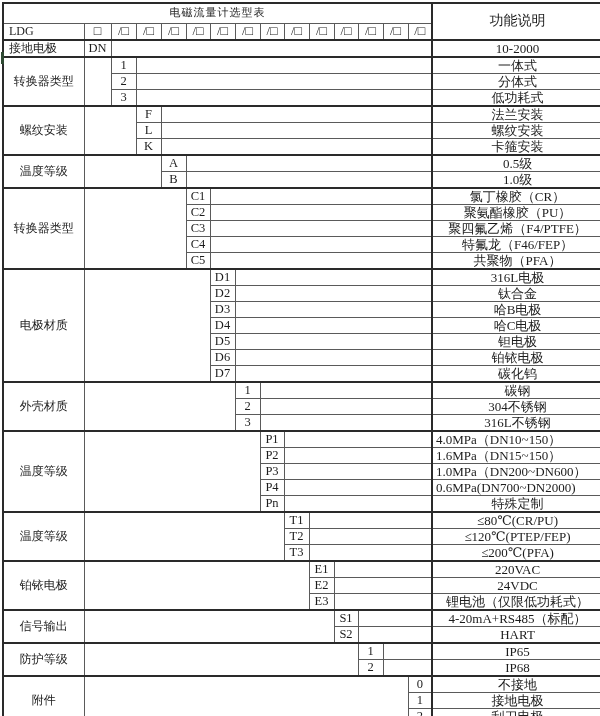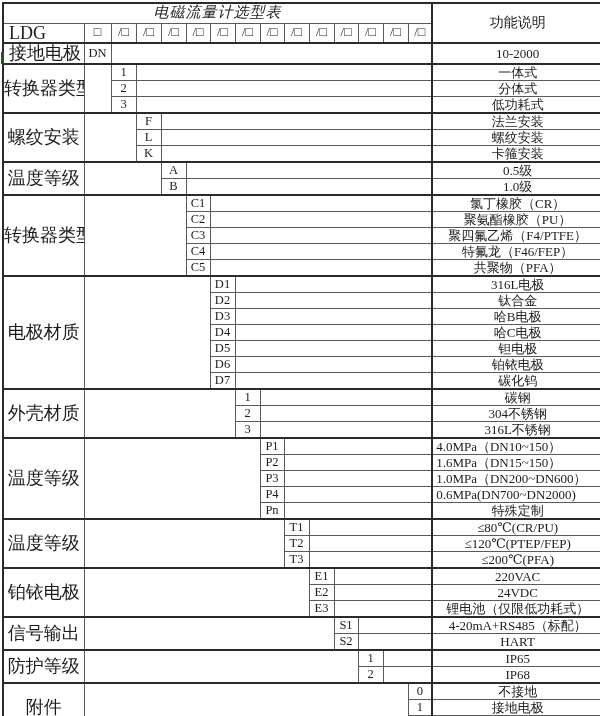--- a/index.html
+++ b/index.html
@@ -6,25 +6,25 @@
   body{width:600px;height:716px;position:relative;
        font-family:"Liberation Serif","DejaVu Serif",serif;color:#1c1c1c;}
   table{border-collapse:collapse;table-layout:fixed;width:596px;
         margin:2px;background:#ffffff;border:2px solid #2a2a2a;}
   td{border:1px solid #5a5a5a;padding:0;height:15px;overflow:hidden;
      white-space:nowrap;text-align:center;vertical-align:middle;
      font-size:13px;line-height:1.05;}
   tr{height:16px;}
   tr.row-title{height:20px;}
   tr.row-ldg{height:17px;}
-  td.title{font-size:15px;letter-spacing:1px;font-style:italic;}
+  td.title{font-size:11px;letter-spacing:1px;}
   td.fnh{font-size:14px;border-left:2px solid #2a2a2a;}
   td.fn{border-left:2px solid #2a2a2a;font-size:13px;}
   td.fn.left{text-align:left;padding-left:3px;}
-  td.lbl{font-size:18px;}
+  td.lbl{font-size:12px;}
   td.lbl.lft{text-align:left;padding-left:5px;}
   td.code{font-size:12.5px;}
   td.sep{border-top:2px solid #2a2a2a;}
   .artifact{position:absolute;left:1px;top:52px;width:3px;height:12px;
             background:#2f4a33;}
 </style>
 </head>
 <body>
 
 <div class="artifact"></div>

